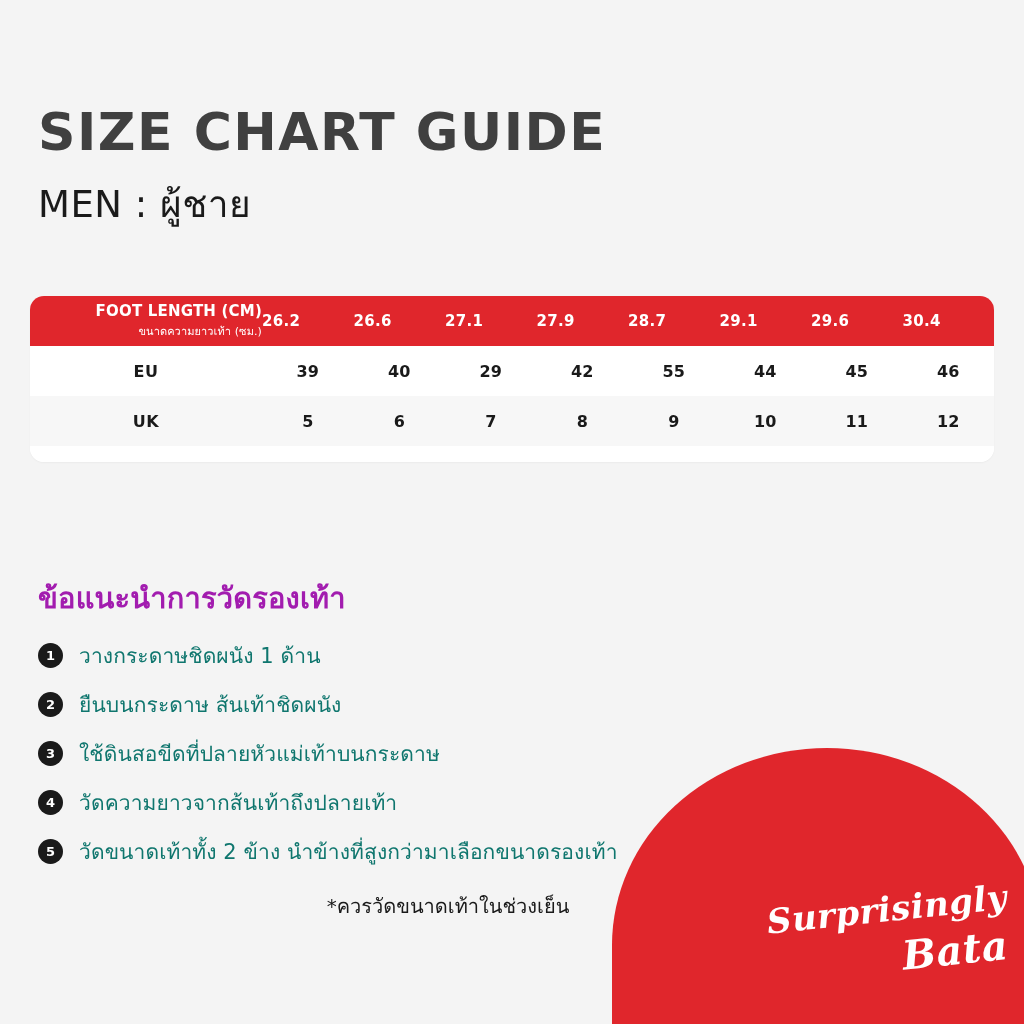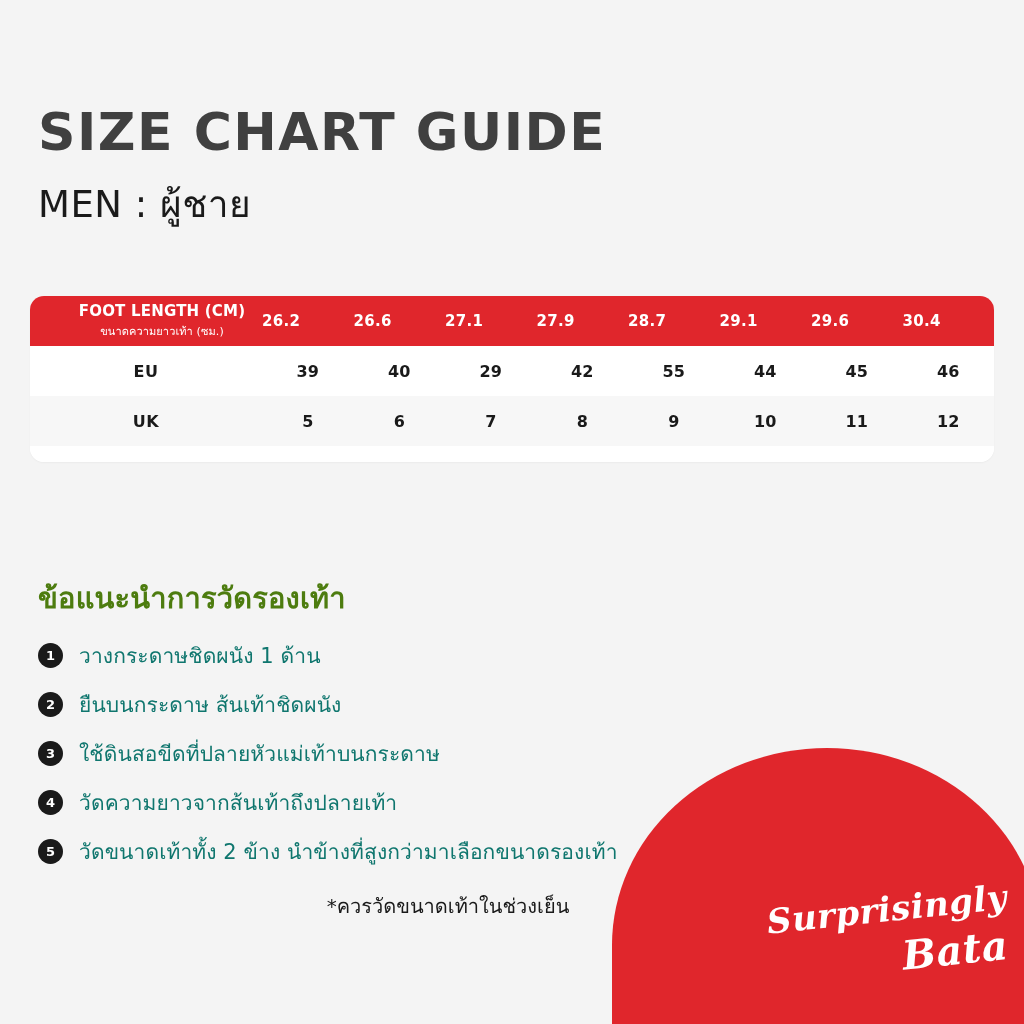--- a/index.html
+++ b/index.html
@@ -67,21 +67,21 @@
   }
   thead th {
     height: 50px;
     font-size: 15px;
     font-weight: 700;
     text-align: left;
     vertical-align: middle;
     letter-spacing: 0.3px;
   }
   thead th.lead {
-    text-align: center;
+    text-align: right;
     padding-left: 32px;
     width: 232px;
   }
   .lead-main {
     display: block;
     font-size: 15px;
     font-weight: 700;
     letter-spacing: 0.2px;
   }
   .lead-sub {
@@ -114,21 +114,21 @@
   
   .instructions {
     position: absolute;
     left: 38px;
     top: 575px;
     width: 820px;
   }
   .inst-title {
     font-size: 29px;
     font-weight: 700;
-    color: #4d7c0f;
+    color: #a21caf;
     letter-spacing: 0.2px;
   }
   .inst-list {
     margin-top: 18px;
     list-style: none;
   }
   .inst-item {
     display: flex;
     align-items: center;
     margin-bottom: 16px;

